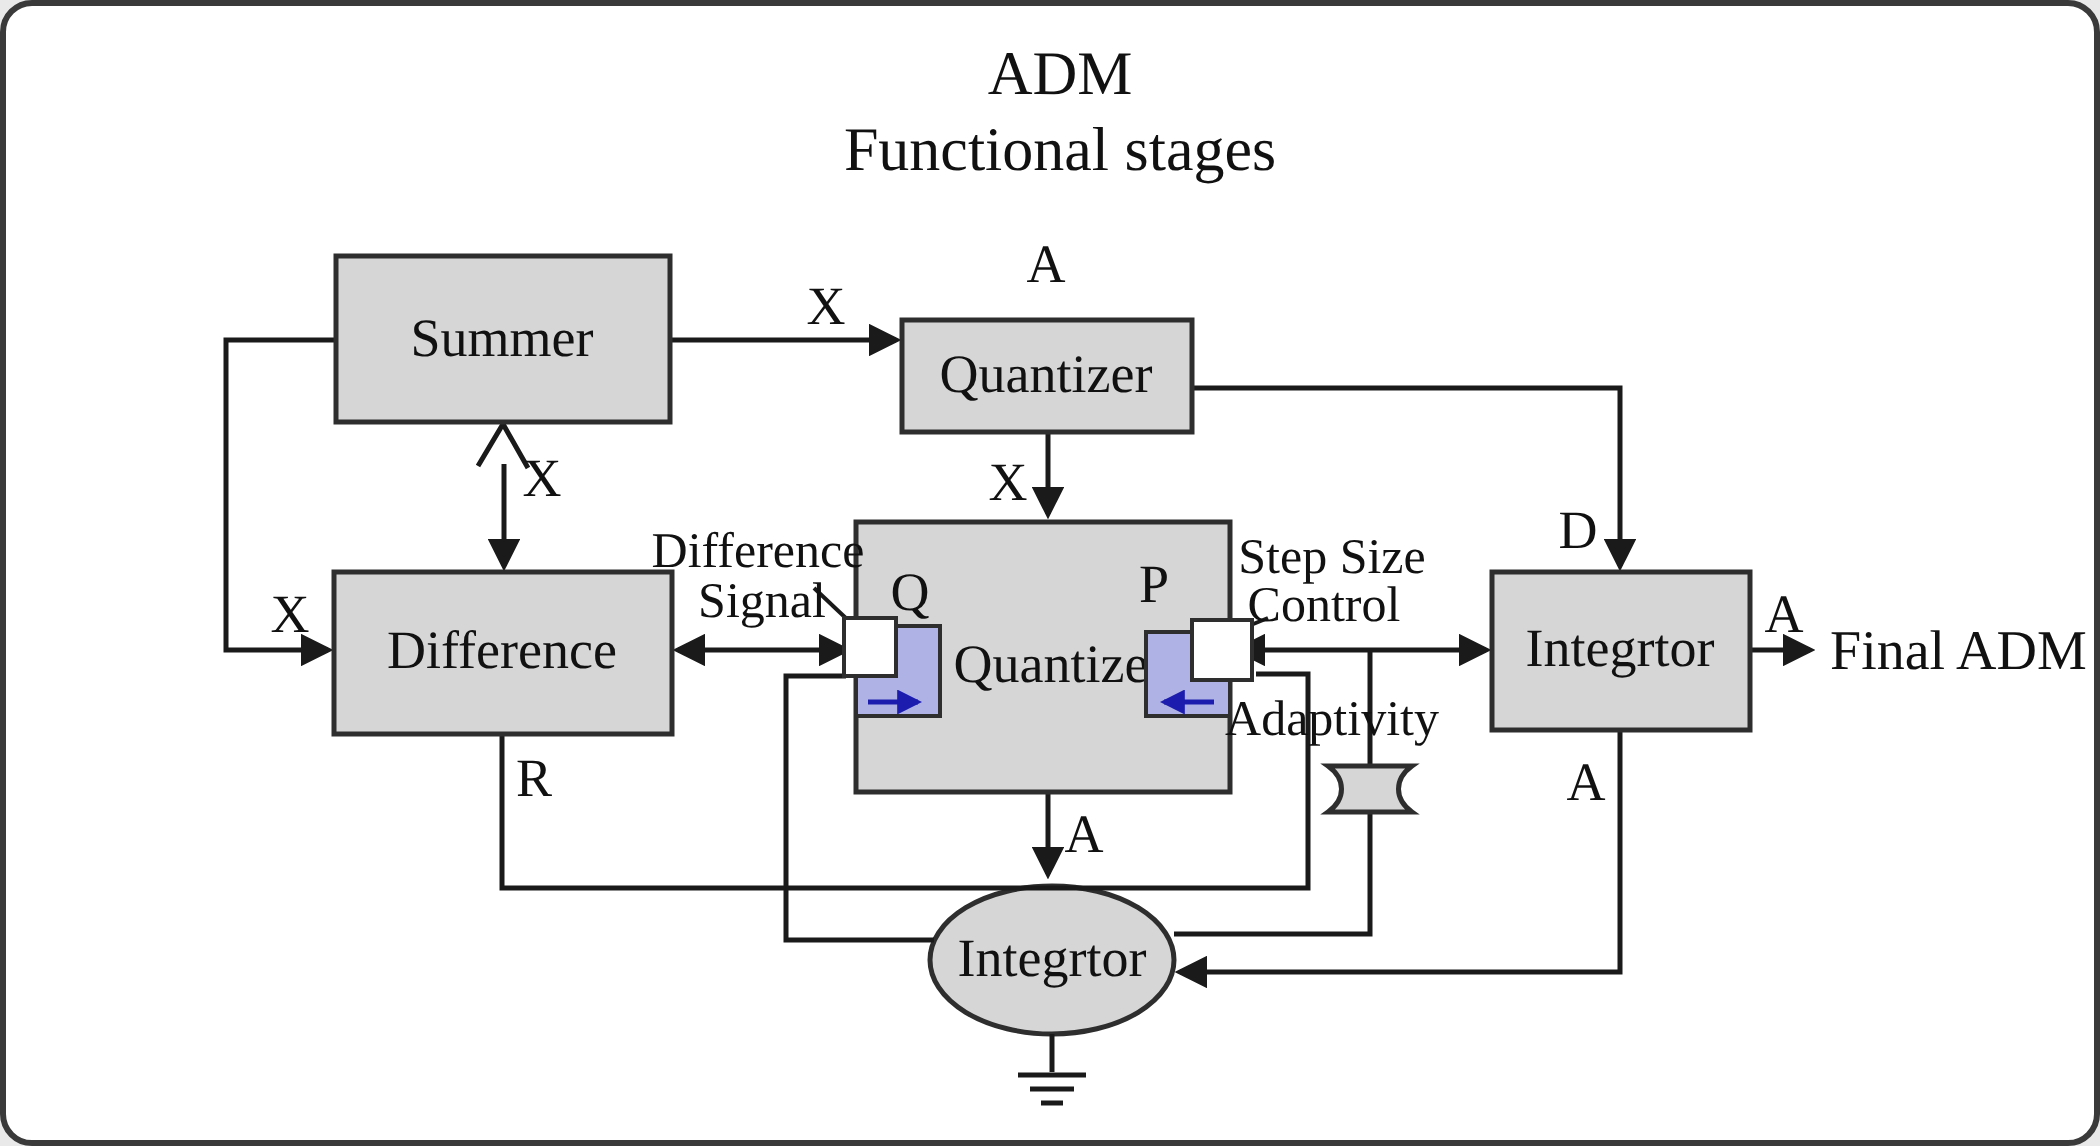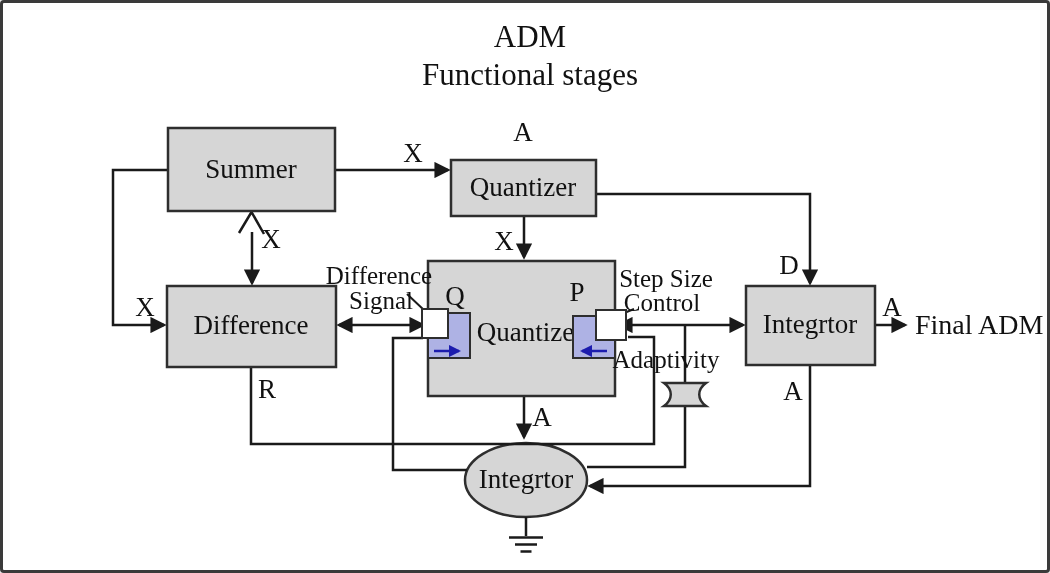--- a/index.html
+++ b/index.html
@@ -1,21 +1,21 @@
 <!DOCTYPE html>
 <html style="--background: #ffffff; --border: #3a3a3a; --line: #1a1a1a; --block-fill: #d6d6d6; --block-stroke: #2e2e2e; --port-fill: #aeb2e4; --port-arrow: #1c1cae; --notch-fill: #ffffff;"><head>
 <meta charset="utf-8">
 <style>
   html,body{margin:0;padding:0;background:#e9e9e9;}
   #stage{
     position:relative;
     width:1050px;height:573px;
     background:var(--background,#fff);
     border:3px solid var(--border,#3a3a3a);
-    border-radius:4px;
+    border-radius:16px;
     box-sizing:border-box;
     overflow:hidden;
   }
   svg{position:absolute;left:0;top:0;}
   .line{stroke:var(--line,#1a1a1a);stroke-width:2.5;fill:none;}
   .thin{stroke:var(--line,#1a1a1a);stroke-width:2;fill:none;}
   .block{fill:var(--block-fill,#d6d6d6);stroke:var(--block-stroke,#2e2e2e);stroke-width:2.5;}
   .port{fill:var(--port-fill,#aeb2e4);stroke:var(--block-stroke,#2e2e2e);stroke-width:2;}
   .notch{fill:var(--notch-fill,#ffffff);stroke:var(--block-stroke,#2e2e2e);stroke-width:2;}
   .port-arrow{stroke:var(--port-arrow,#1c1cae);stroke-width:2.5;fill:none;}

